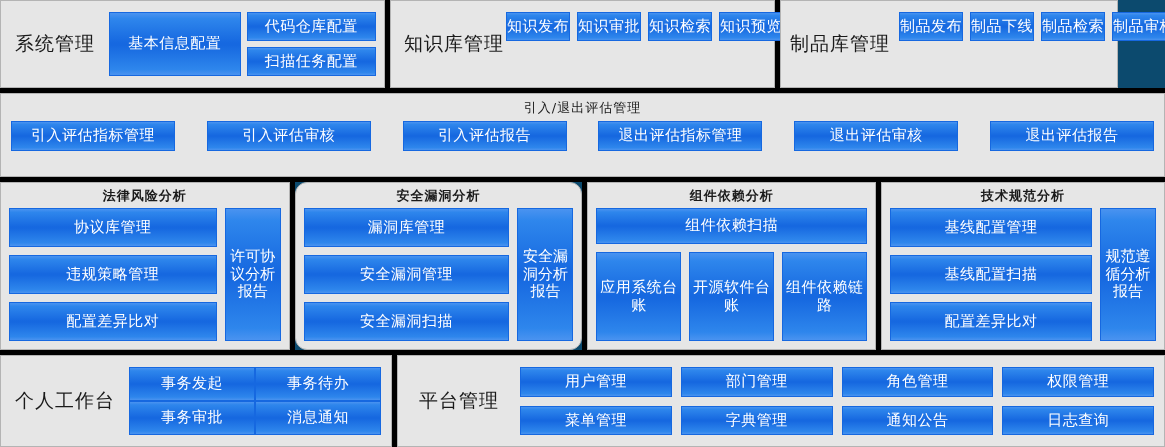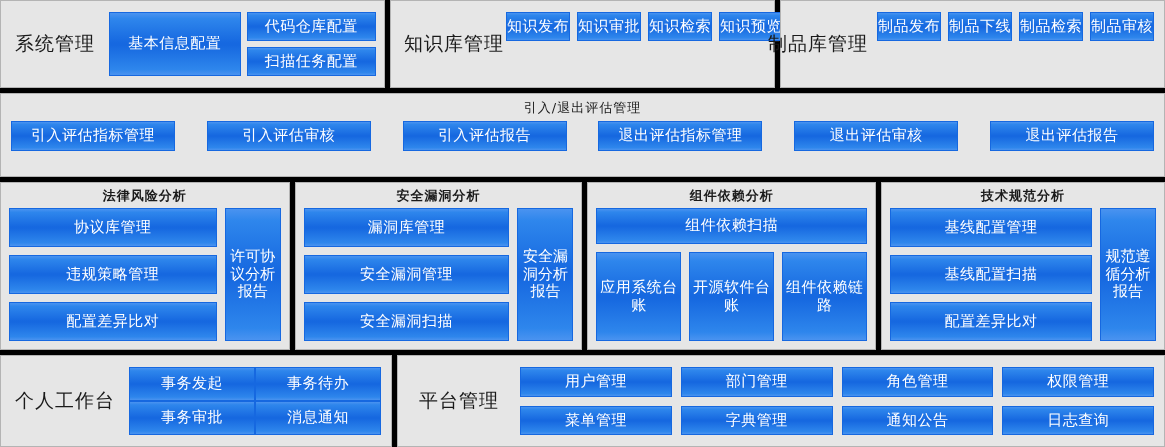--- a/index.html
+++ b/index.html
@@ -72,42 +72,42 @@
     letter-spacing:0;
     white-space:normal;
     width:1.2em;
     word-break:break-all;
   }
 
   
   .r1 { height:88px; }
   .p-sys  { width:385px; }
   .p-know { width:385px; }
-  .p-prod { width:385px;justify-content:flex-end; }
+  .p-prod { width:338px; }
 
   .r1 .sec-title-left { width:108px; }
   .r1-btns { display:flex; gap:6px; flex:1; height:64px; padding-right:8px; }
   .r1-btn-tall { flex:1; }
   .r1-stack { flex:1; display:flex; flex-direction:column; gap:6px; }
   .r1-stack .btn { flex:1; }
   .r1-grid { display:grid; grid-template-columns:1fr 1fr 1fr 1fr; grid-template-rows:1fr 1fr; gap:7px; flex:1; height:64px; padding-right:10px; }
   .r1 .p-know .sec-title-left { width:115px;padding-left:11px; }
   .r1 .p-prod .sec-title-left { width:118px; }
 
   
   .r2 { height:84px; }
   .p-eval { width:100%; flex-direction:column; align-items:stretch; padding:5px 6px 8px; }
   .r2-btns { display:flex; gap:0; justify-content:space-between; margin-top:4px; padding:0 4px; }
   .r2-btns .btn { width:164px; height:30px; }
 
   
   .r3 { height:168px; }
   .p-an { flex-direction:column; align-items:stretch; padding:4px 8px 8px; }
   .p-legal { width:291px; }
-  .p-sec   { width:289px; }
+  .p-sec   { width:289px;border-radius:12px; }
   .p-comp  { width:290px; }
   .p-tech  { width:285px; }
 
   .an-body { display:flex; gap:8px; flex:1; margin-top:3px; }
   .an-left { flex:1; display:flex; flex-direction:column; gap:8px; }
   .an-left .btn { flex:1; }
   .an-right { flex:0 0 56px; display:flex; }
   .an-right .btn { width:100%; padding:6px 0; }
 
   

